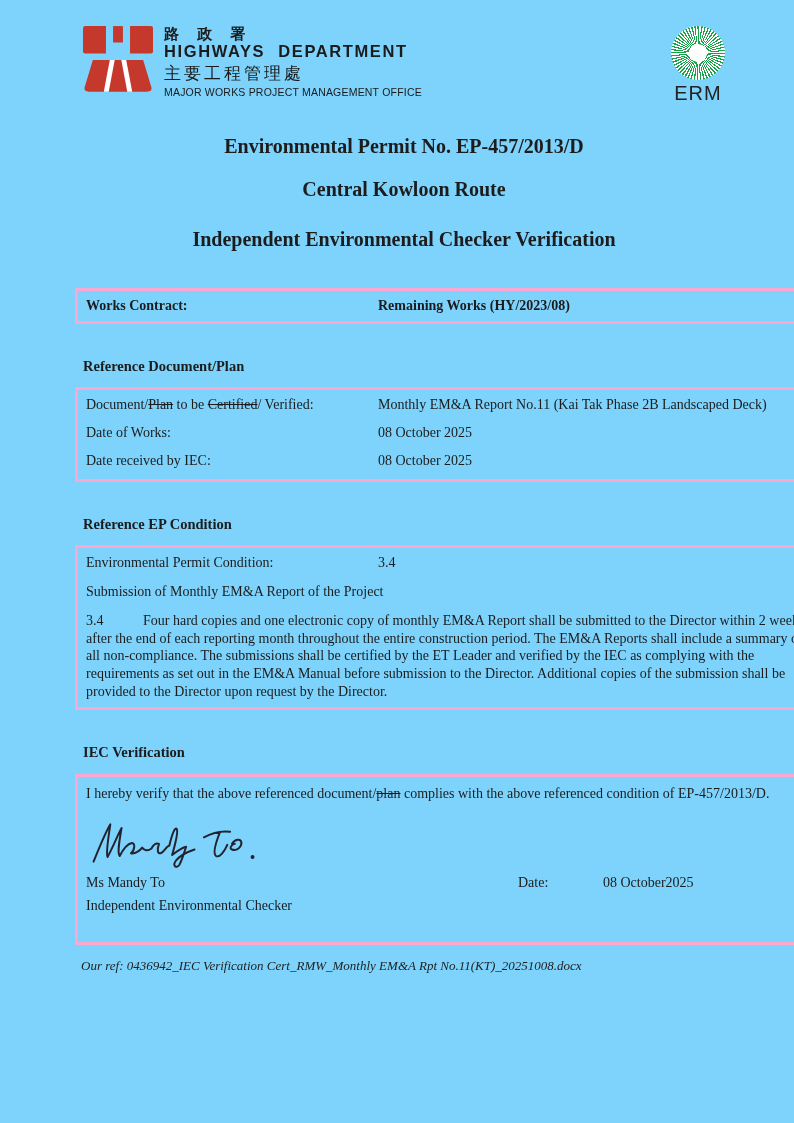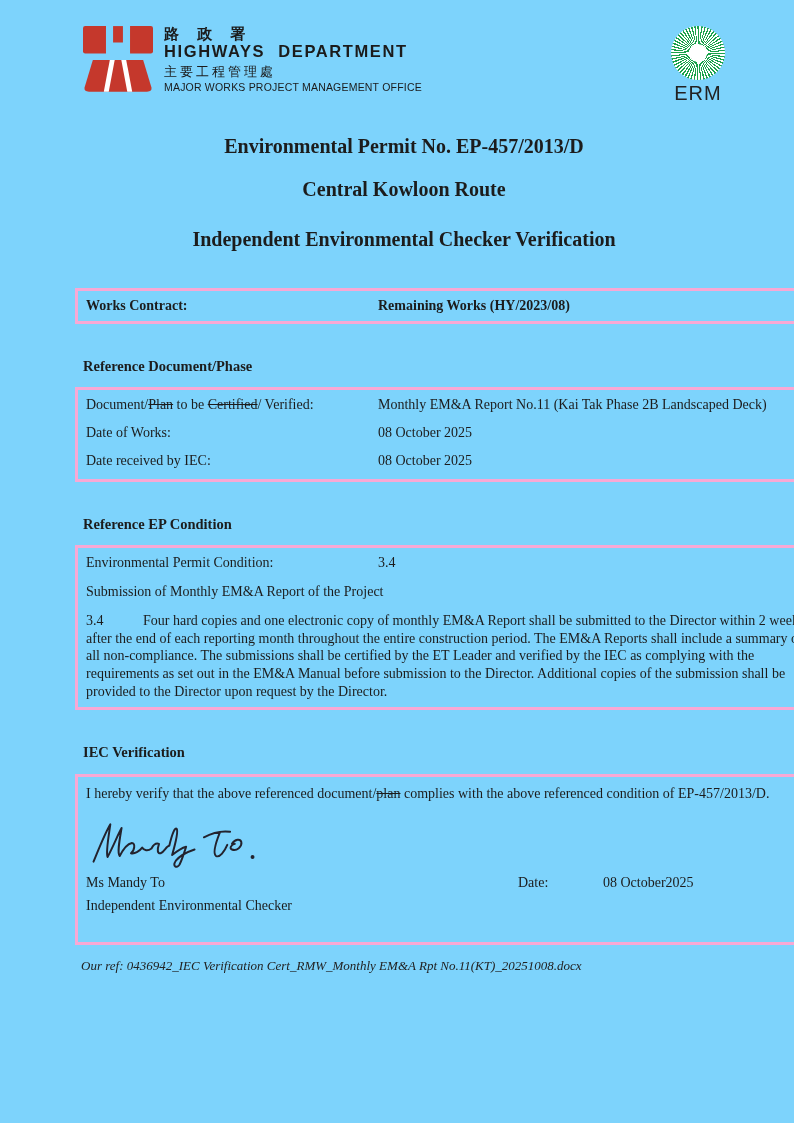--- a/index.html
+++ b/index.html
@@ -11,21 +11,21 @@
     padding: 24px 61px 0 75px;
   }
 
   
   .header { display: flex; justify-content: space-between; align-items: flex-start; }
   .hd-block { display: flex; gap: 11px; margin-left: 8px; align-items: flex-start; }
   .hd-logo { flex: none; margin-top: 2px; }
   .hd-text { font-family: "Liberation Sans", sans-serif; color: #1b1b1b; padding-top: 1px; }
   .hd-zh1 { font-size: 15px; font-weight: bold; letter-spacing: 7px; line-height: 1.15; }
   .hd-en1 { font-size: 16.5px; font-weight: bold; letter-spacing: 1.6px; word-spacing: 7px; line-height: 1.2; }
-  .hd-zh2 { font-size: 13px; letter-spacing: 3px; line-height: 1.35; margin-top: 1px; }
+  .hd-zh2 { font-size: 17px; letter-spacing: 3px; line-height: 1.35; margin-top: 1px; }
   .hd-en2 { font-size: 10.5px; letter-spacing: 0.2px; line-height: 1.3; }
   .erm-block { width: 70px; text-align: center; margin-top: 2px; }
   .erm-burst {
     width: 54px; height: 54px; border-radius: 50%; margin: 0 auto; position: relative;
     background: repeating-conic-gradient(#1aa24b 0deg 3.2deg, #ffffff 3.2deg 6.9deg);
   }
   .erm-burst::after {
     content: ""; position: absolute; inset: 18px; background: #ffffff; border-radius: 50%;
   }
   .erm-label { font-family: "Liberation Sans", sans-serif; font-size: 20px; color: #222;
@@ -99,21 +99,21 @@
   <div class="title title-2">Central Kowloon Route</div>
   <div class="title title-3">Independent Environmental Checker Verification</div>
 
   <div class="box works-box">
     <div class="row">
       <div class="lbl b">Works Contract:</div>
       <div class="val b">Remaining Works (HY/2023/08)</div>
     </div>
   </div>
 
-  <div class="sec-heading">Reference Document/Phase</div>
+  <div class="sec-heading">Reference Document/Plan</div>
   <div class="box refdoc-box">
     <div class="row">
       <div class="lbl"><span>Document/</span><span class="strike">Plan</span><span> to be </span><span class="strike">Certified</span><span>/ Verified:</span></div>
       <div class="val">Monthly EM&amp;A Report No.11 (Kai Tak Phase 2B Landscaped Deck)</div>
     </div>
     <div class="row">
       <div class="lbl">Date of Works:</div>
       <div class="val">08 October 2025</div>
     </div>
     <div class="row">

